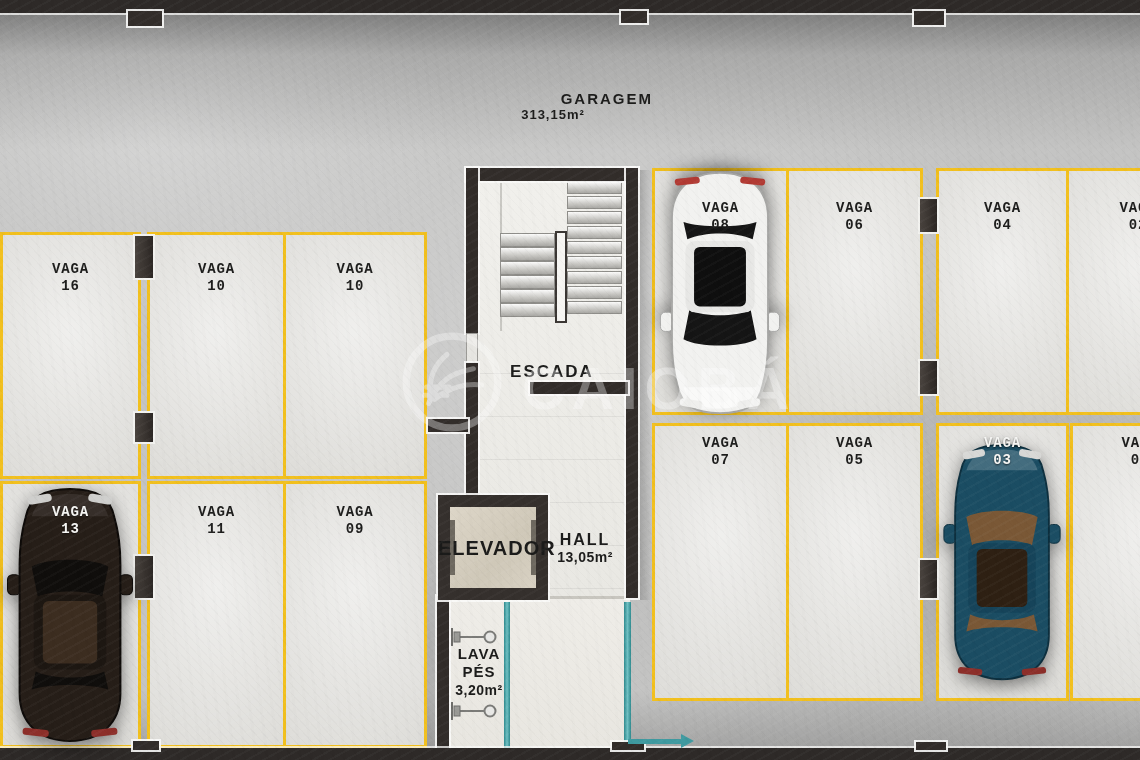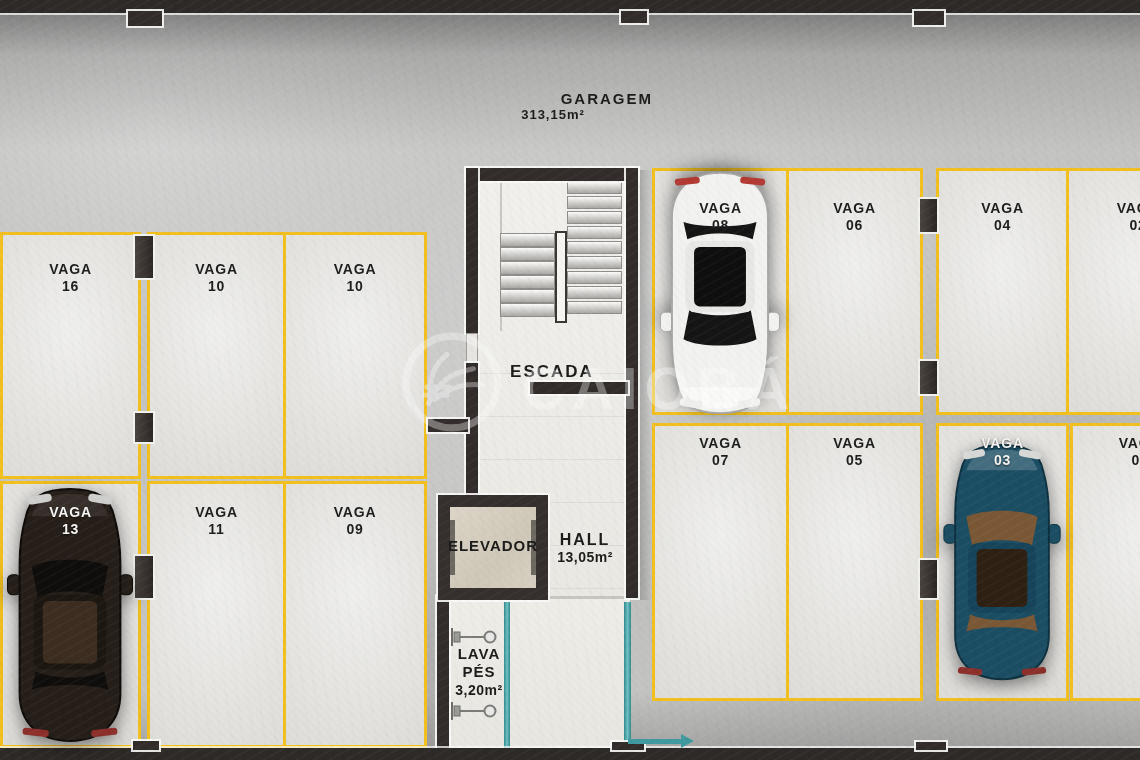--- a/index.html
+++ b/index.html
@@ -20,21 +20,21 @@
       repeating-linear-gradient(47deg, rgba(0,0,0,.035) 0 1px, transparent 1px 6px),
       repeating-linear-gradient(-29deg, rgba(255,255,255,.05) 0 2px, transparent 2px 8px),
       repeating-linear-gradient(83deg, rgba(0,0,0,.02) 0 3px, transparent 3px 11px);}
   .abs{position:absolute;box-sizing:border-box;}
   
   .stall{position:absolute;box-sizing:border-box;border:3px solid #f2c01e;
     background:
       radial-gradient(ellipse 120% 90% at 50% 40%, rgba(255,255,255,.55), transparent 80%),
       #dddcd8;}
   .stall-label{position:relative;z-index:5;text-align:center;font-weight:bold;
-    font-size:14px;line-height:17px;letter-spacing:.8px;color:#1d1d1c;}
+    font-size:14px;line-height:17px;letter-spacing:.8px;color:#1d1d1c;font-family:Liberation Mono, monospace;}
   .stall-label.white{color:#f5f5f3;text-shadow:0 1px 2px rgba(0,0,0,.6);}
   .stall-label span{display:block;}
   
   .wall{position:absolute;background:#322d2a;box-shadow:0 0 0 2px rgba(250,250,248,.9);}
   .wall.main{box-shadow:0 0 0 2px rgba(250,250,248,.75);background:#2e2a28;}
   .pillar{position:absolute;background:linear-gradient(90deg,#4a443f,#2c2724);
     box-shadow:0 0 0 2px #f2f2ef;}
   
   .stairs-inner{position:absolute;left:478px;top:181px;width:148px;height:417px;
     background:linear-gradient(180deg,#f1f0ec,#e9e8e3);}
@@ -297,21 +297,21 @@
       <rect x="28" y="108" width="72" height="74" rx="10" fill="var(--roof)"></rect>
       <rect x="37" y="114" width="54" height="62" rx="6" fill="var(--glass2)"></rect>
       <path d="M30,184 C48,192 80,192 98,184 L102,202 C84,196 44,196 26,202 Z" fill="var(--glass1)"></path>
       <rect x="17" y="241" width="26" height="7" rx="3" fill="#8d2f2a" transform="rotate(6 30 244)"></rect>
       <rect x="85" y="241" width="26" height="7" rx="3" fill="#8d2f2a" transform="rotate(-6 98 244)"></rect>
     </g>
   </svg>
 
   <div class="room-label" style="left:478px;top:362px;width:148px;font-size:17px;letter-spacing:2px;">ESCADA</div>
 
-  <div class="room-label" style="left:438px;top:537px;width:110px;font-size:15px;letter-spacing:1px;white-space:nowrap;">ELEVADOR</div>
+  <div class="room-label" style="left:438px;top:537px;width:110px;font-size:20px;letter-spacing:1px;white-space:nowrap;">ELEVADOR</div>
 
   <div class="room-label" style="left:535px;top:531px;width:100px;font-size:16px;letter-spacing:2px;">
     <div>HALL</div>
     <div style="font-size:14px;letter-spacing:.5px;">13,05m²</div>
   </div>
 
   <div class="room-label" style="left:434px;top:645px;width:90px;font-size:15px;line-height:18px;letter-spacing:1px;">
     <div>LAVA</div>
     <div>PÉS</div>
     <div style="font-size:14px;letter-spacing:.5px;">3,20m²</div>

